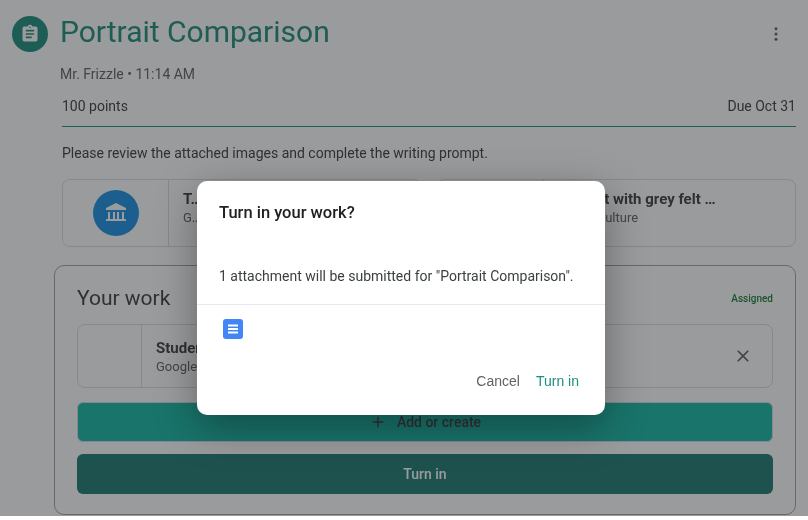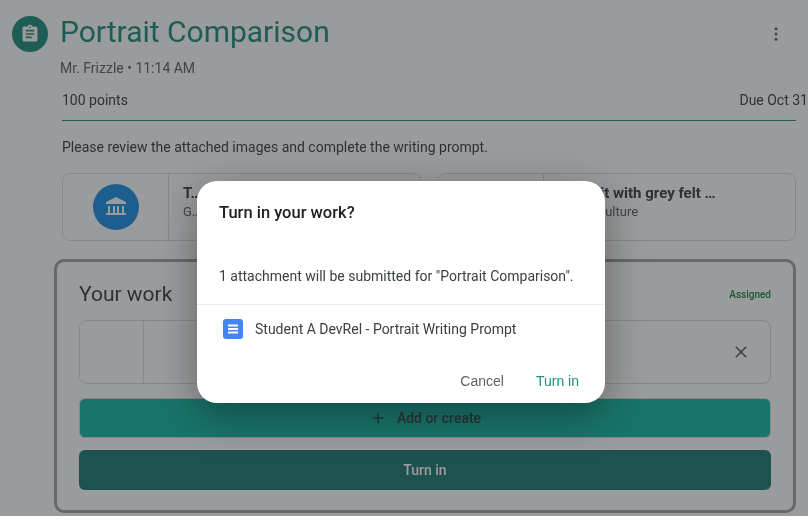--- a/index.html
+++ b/index.html
@@ -5,64 +5,64 @@
   * { box-sizing: border-box; margin: 0; padding: 0; }
   html, body { width: 808px; height: 520px; overflow: hidden; font-family: "Google Sans", Roboto, Arial, sans-serif; color: #3c4043; background: #fff; }
   .page { position: relative; width: 808px; height: 516px; }
 
   
   .header { display: flex; align-items: flex-start; padding: 14px 12px 0 12px; }
   .hdr-iconwrap { width: 36px; height: 36px; border-radius: 50%; background: #1e8e7e; display: flex; align-items: center; justify-content: center; flex-shrink: 0; margin-top: 2px; }
   .hdr-iconwrap svg { width: 20px; height: 20px; fill: #fff; }
   .hdr-text { margin-left: 12px; flex: 1; }
   .title { font-size: 30px; font-weight: 400; color: #1e8e7e; line-height: 1.2; }
-  .byline { font-size: 14px; color: #5f6368; margin-top: 10px; }
+  .byline { font-size: 14px; color: #5f6368; margin-top: 16px; }
   .kebab { width: 40px; height: 40px; border-radius: 50%; display: flex; align-items: center; justify-content: center; cursor: pointer; }
   .kebab svg { width: 18px; height: 18px; fill: #5f6368; }
 
-  .meta-row { display: flex; justify-content: space-between; padding: 16px 0 12px 62px; font-size: 14px; color: #3c4043; }
+  .meta-row { display: flex; justify-content: space-between; padding: 16px 12px 12px 62px; font-size: 14px; color: #3c4043; }
   .divider { height: 1px; background: #1e8e7e; margin: 0 12px 0 62px; }
 
   .desc { padding: 18px 12px 18px 62px; font-size: 14px; color: #3c4043; }
 
   .attach-row { display: flex; gap: 16px; padding: 0 12px 0 62px; }
   .attach-card { flex: 1; border: 1px solid #dadce0; border-radius: 8px; display: flex; overflow: hidden; height: 68px; background: #fff; }
   .attach-thumb { width: 106px; border-right: 1px solid #dadce0; display: flex; align-items: center; justify-content: center; background: #fff; }
   .museum-circle { width: 46px; height: 46px; border-radius: 50%; background: #1a93e8; display: flex; align-items: center; justify-content: center; }
   .museum-circle svg { width: 24px; height: 24px; fill: #fff; }
   .attach-info { padding: 10px 14px; overflow: hidden; }
   .attach-title { font-size: 15px; font-weight: 700; color: #3c4043; white-space: nowrap; overflow: hidden; text-overflow: ellipsis; }
   .attach-sub { font-size: 13px; color: #5f6368; margin-top: 2px; white-space: nowrap; overflow: hidden; text-overflow: ellipsis; }
 
-  .work-card { margin: 18px 12px 0 54px; border: 3px solid #a3a3a3; border-radius: 10px; padding: 20px 22px; text-align: center; }
+  .work-card { margin: 18px 12px 0 54px; border: 1px solid #a3a3a3; border-radius: 10px; padding: 20px 22px; }
   .work-head { display: flex; justify-content: space-between; align-items: center; margin-bottom: 14px; }
   .work-title { font-size: 21px; color: #3c4043; }
   .status { font-size: 10px; font-weight: 500; color: #188038; }
 
   .work-attach { border: 1px solid #dadce0; border-radius: 8px; display: flex; align-items: stretch; height: 64px; overflow: hidden; }
   .work-attach .attach-thumb { width: 64px; }
   .work-attach .attach-info { flex: 1; display: flex; flex-direction: column; justify-content: center; }
   .remove-btn { width: 58px; display: flex; align-items: center; justify-content: center; cursor: pointer; }
   .remove-btn svg { width: 20px; height: 20px; fill: #5f6368; }
 
   .add-create { margin-top: 14px; height: 40px; border: 1px solid #dadce0; border-radius: 6px; display: flex; align-items: center; justify-content: center; gap: 10px; color: #3c4043; font-size: 14px; font-weight: 500; cursor: pointer; background: #14b8a6; }
   .add-create svg { width: 18px; height: 18px; fill: #3c4043; }
 
   .turnin-bar { margin-top: 12px; height: 40px; border-radius: 6px; background: #1e7a71; color: #fff; display: flex; align-items: center; justify-content: center; font-size: 14px; font-weight: 500; cursor: pointer; }
 
   
   .scrim { position: absolute; inset: 0; background: rgba(32,33,36,0.45); }
-  .dialog { position: absolute; left: 197px; top: 181px; width: 408px; background: #fff; border-radius: 20px; box-shadow: 0 12px 40px rgba(0,0,0,0.35); padding: 22px 22px 8px 22px; }
+  .dialog { position: absolute; left: 197px; top: 181px; width: 408px; background: #fff; border-radius: 10px; box-shadow: 0 12px 40px rgba(0,0,0,0.35); padding: 22px 22px 20px 22px; }
   .dlg-title { font-size: 16.5px; font-weight: 500; color: #202124; margin-bottom: 20px; }
   .dlg-body { font-size: 14px; color: #3c4043; margin-bottom: 20px; margin-top: 46px; }
   .dlg-divider { height: 1px; background: #e8eaed; margin: 0 -22px 14px -22px; }
   .dlg-attach { display: flex; align-items: center; gap: 12px; font-size: 14px; color: #3c4043; margin-bottom: 28px; padding-left: 4px; }
   .doc-icon { width: 20px; height: 20px; background: #4285f4; border-radius: 3px; display: flex; align-items: center; justify-content: center; flex-shrink: 0; }
   .doc-icon::before { content: ""; display: block; width: 10px; height: 1.6px; background: #fff; box-shadow: 0 -3.5px 0 #fff, 0 3.5px 0 #fff; }
-  .dlg-actions { display: flex; justify-content: flex-end; gap: 24px; }
+  .dlg-actions { display: flex; justify-content: flex-end; gap: 8px; }
   .dlg-btn { font-size: 14px; font-weight: 500; background: none; border: none; cursor: pointer; padding: 6px 4px; }
   .dlg-btn.cancel { color: #5f6368; }
   .dlg-btn.primary { color: #1e8e7e; }
 </style>
 </head>
 <body>
 
 <div class="page">
 
   <div class="header">
@@ -147,21 +147,20 @@
   </div>
 
   <div class="scrim"></div>
 
   <div class="dialog">
     <div class="dlg-title">Turn in your work?</div>
     <div class="dlg-body">1 attachment will be submitted for "Portrait Comparison".</div>
     <div class="dlg-divider"></div>
     <div class="dlg-attach">
       <span class="doc-icon"></span>
-      <span>Student A DevRel - Portrait Writing Prompt</span>
     </div>
     <div class="dlg-actions">
       <button class="dlg-btn cancel">Cancel</button>
       <button class="dlg-btn primary">Turn in</button>
     </div>
   </div>
 
 </div>
 
 </body></html>

